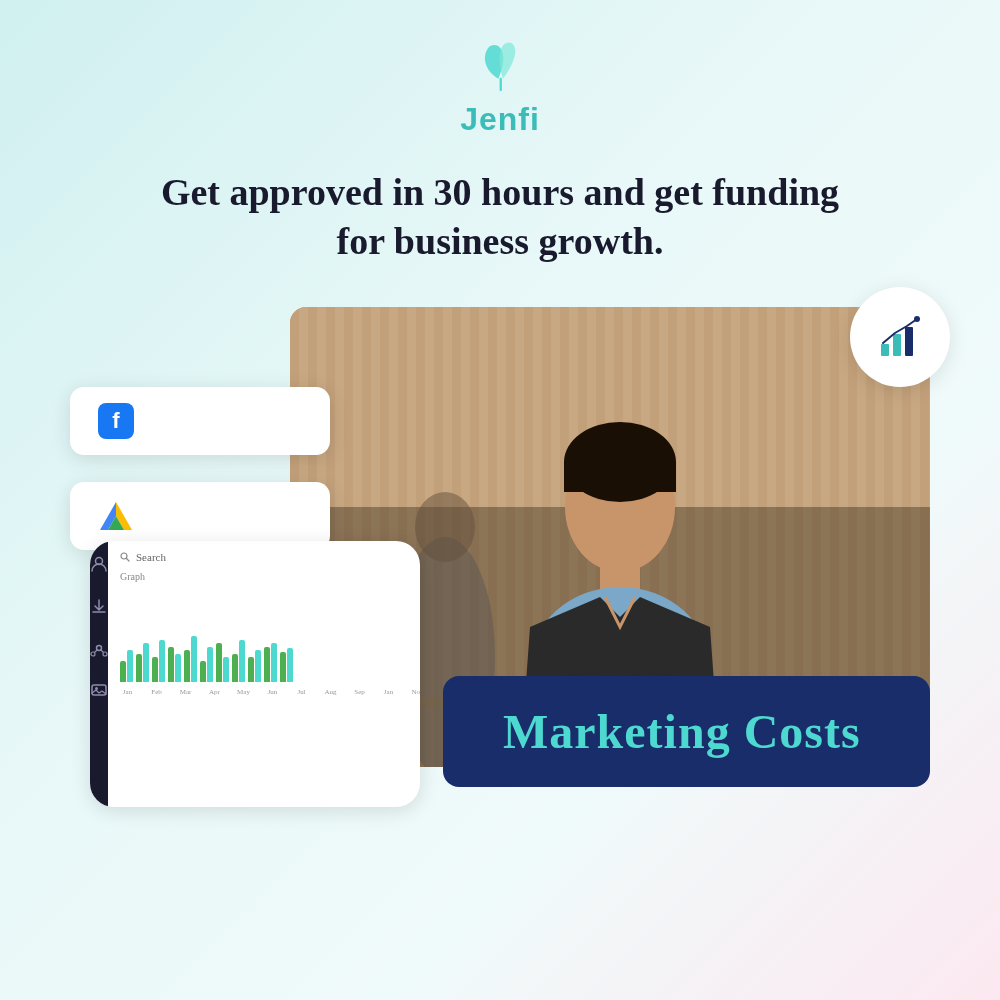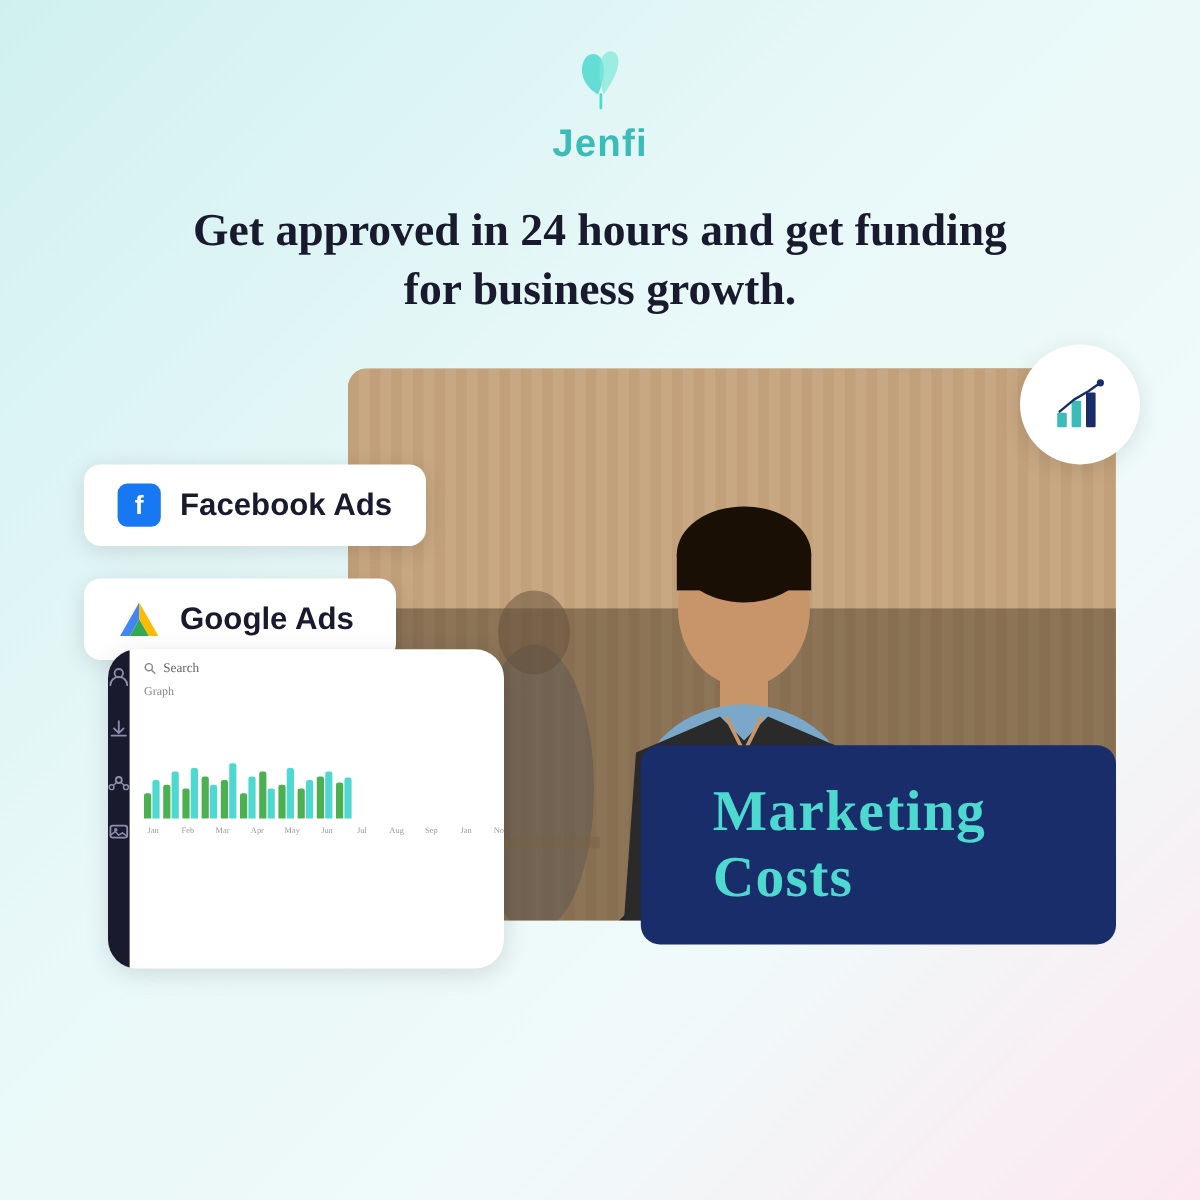--- a/index.html
+++ b/index.html
@@ -140,21 +140,21 @@
 
     
     .marketing-costs-banner {
       position: absolute;
       bottom: 20px;
       right: 0;
       background: #1a2d6b;
       border-radius: 16px;
       padding: 28px 60px;
       z-index: 10;
-      width: 396px;
+      width: 487px;
     }
 
     .marketing-costs-text {
       font-size: 48px;
       font-weight: 700;
       color: #4dd8d0;
       font-family: Georgia, serif;
       text-align: center;
       letter-spacing: 1px;
     }
@@ -322,21 +322,21 @@
 
       <path d="M38 50 C20 40, 15 20, 25 8 C32 2, 42 5, 44 18 C46 30, 40 44, 38 50Z" fill="#4dd8d0" opacity="0.85"></path>
 
       <path d="M44 50 C55 35, 65 15, 58 5 C52 -2, 42 3, 40 16 C38 30, 42 44, 44 50Z" fill="#7de8d8" opacity="0.7"></path>
 
       <line x1="41" y1="50" x2="41" y2="65" stroke="#4dd8d0" stroke-width="3" stroke-linecap="round"></line>
     </svg>
     <span class="logo-text">Jenfi</span>
   </div>
 
-  <h1 class="headline">Get approved in 24 hours and get funding for business growth.</h1>
+  <h1 class="headline">Get approved in 30 hours and get funding for business growth.</h1>
 
   <div class="main-content">
 
     <div class="hero-image">
 
       <svg width="640" height="460" viewBox="0 0 640 460" xmlns="http://www.w3.org/2000/svg" style="position:absolute;top:0;left:0;width:100%;height:100%">
 
         <rect width="640" height="460" fill="#c8a882"></rect>
 
         <rect x="0" y="0" width="640" height="460" fill="url(#stripes)" opacity="0.4"></rect>
@@ -381,37 +381,35 @@
         <rect x="32" y="18" width="8" height="29" rx="1" fill="#1a2d6b"></rect>
 
         <polyline points="10,34 22,24 34,17 44,10" fill="none" stroke="#1a2d6b" stroke-width="2" stroke-linecap="round" stroke-linejoin="round"></polyline>
 
         <circle cx="44" cy="10" r="3" fill="#1a2d6b"></circle>
       </svg>
     </div>
 
     <div class="fb-badge">
       <div class="fb-icon">f</div>
-      <span class="fb-badge-text">Facebook Ads</span>
     </div>
 
     <div class="google-badge">
       <div class="google-ads-icon">
         <svg width="36" height="36" viewBox="0 0 36 36" xmlns="http://www.w3.org/2000/svg">
 
           <polygon points="18,4 34,32 2,32" fill="none" stroke-width="0"></polygon>
 
           <polygon points="18,4 2,32 10,32 18,18" fill="#4285F4"></polygon>
 
           <polygon points="18,4 34,32 26,32 18,18" fill="#FBBC04"></polygon>
 
           <polygon points="10,32 26,32 18,18" fill="#34A853"></polygon>
         </svg>
       </div>
-      <span class="google-badge-text">Google Ads</span>
     </div>
 
     <div class="marketing-costs-banner">
       <span class="marketing-costs-text">Marketing Costs</span>
     </div>
 
     <div class="dashboard-widget">
 
       <div class="dashboard-sidebar">
         <span class="sidebar-icon">

